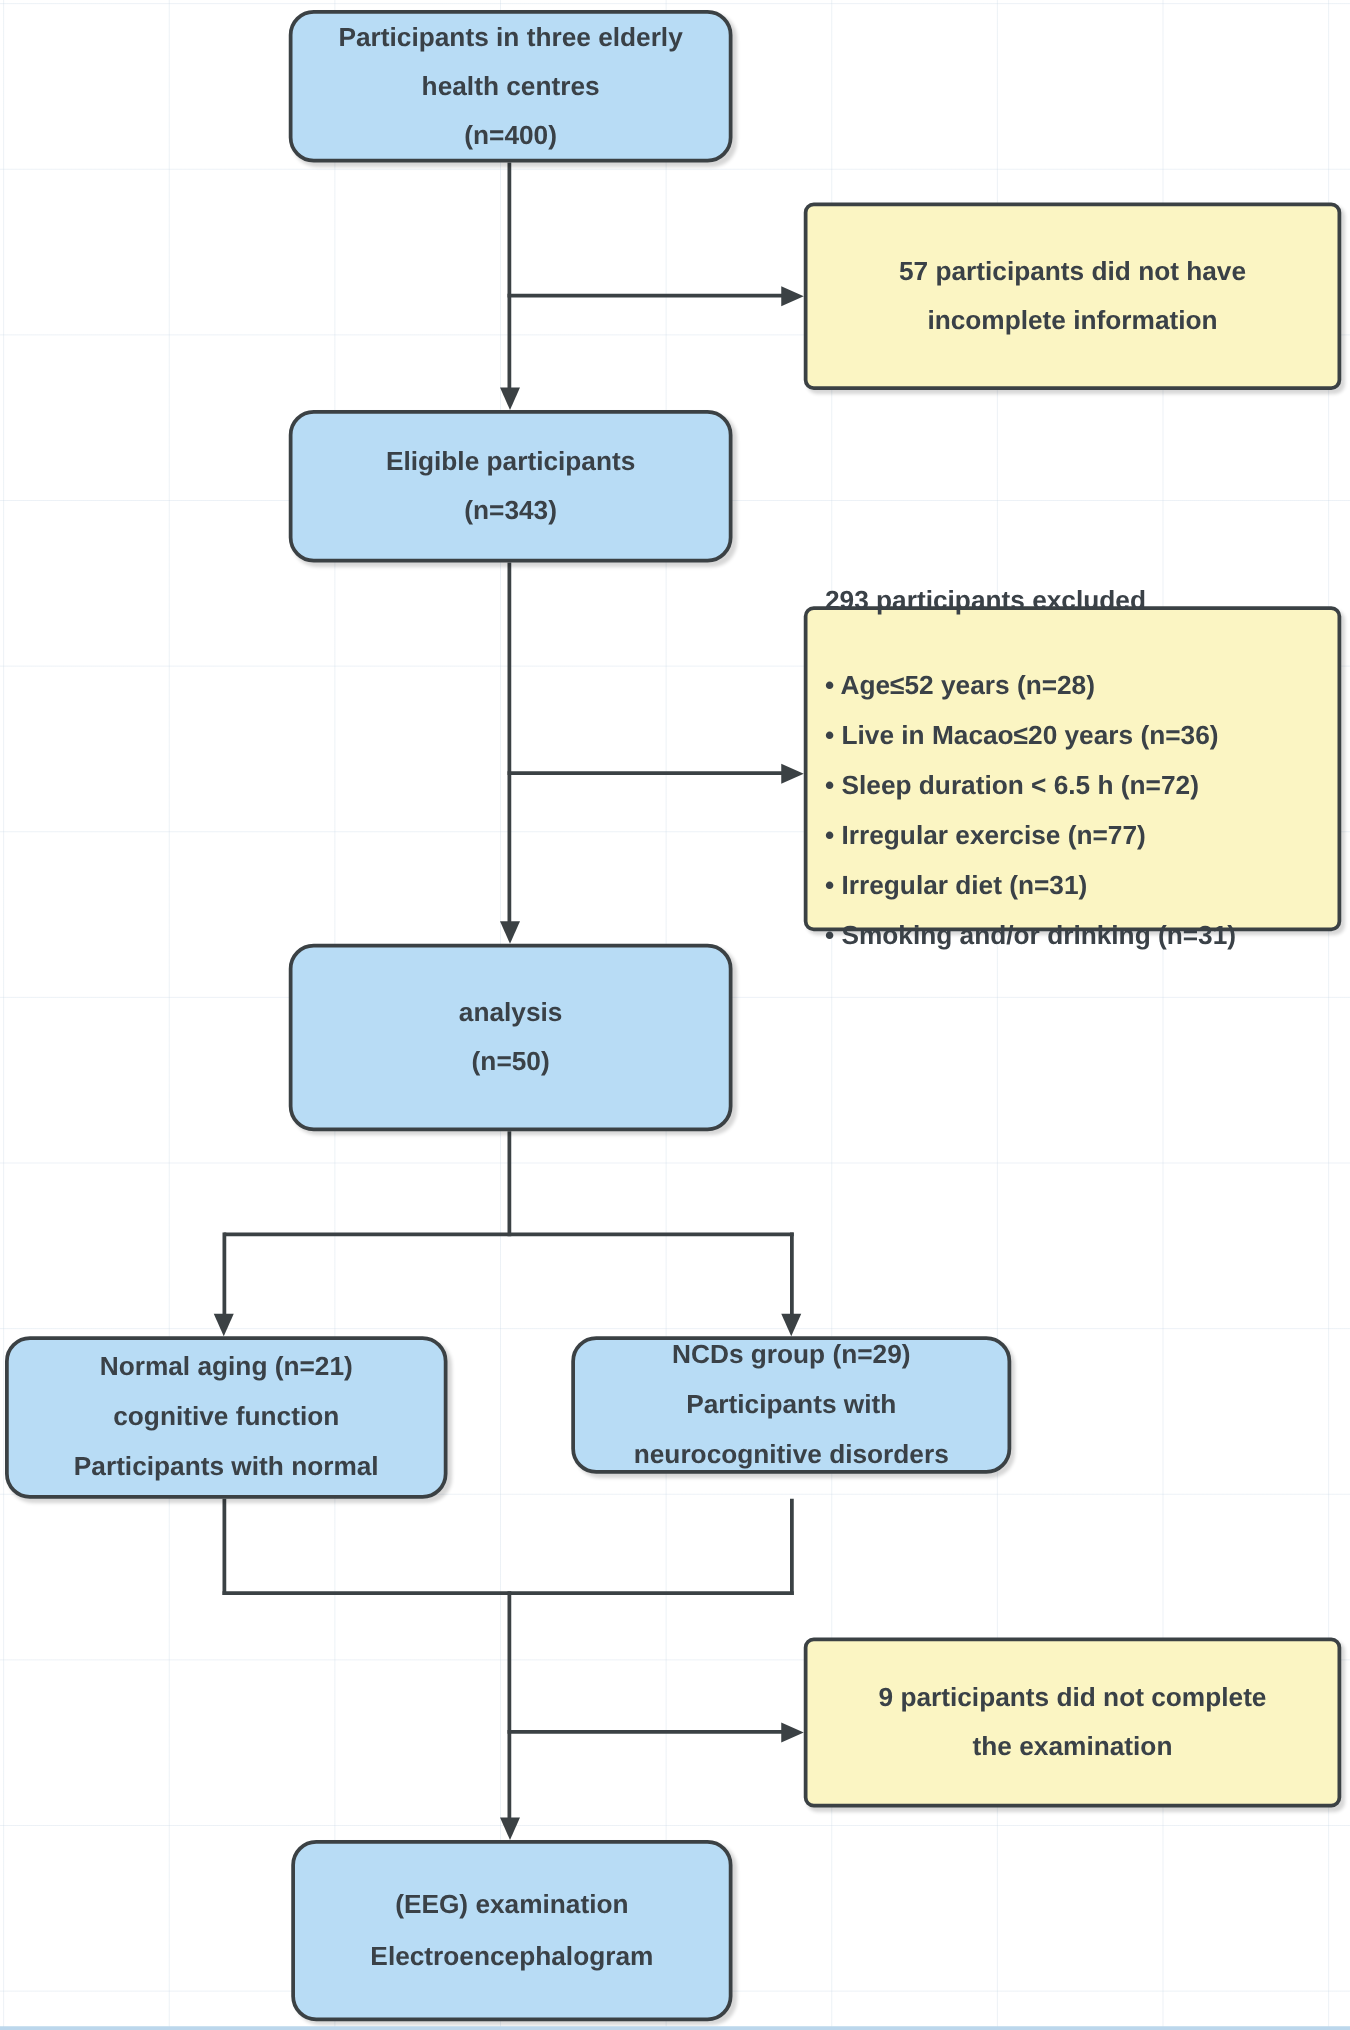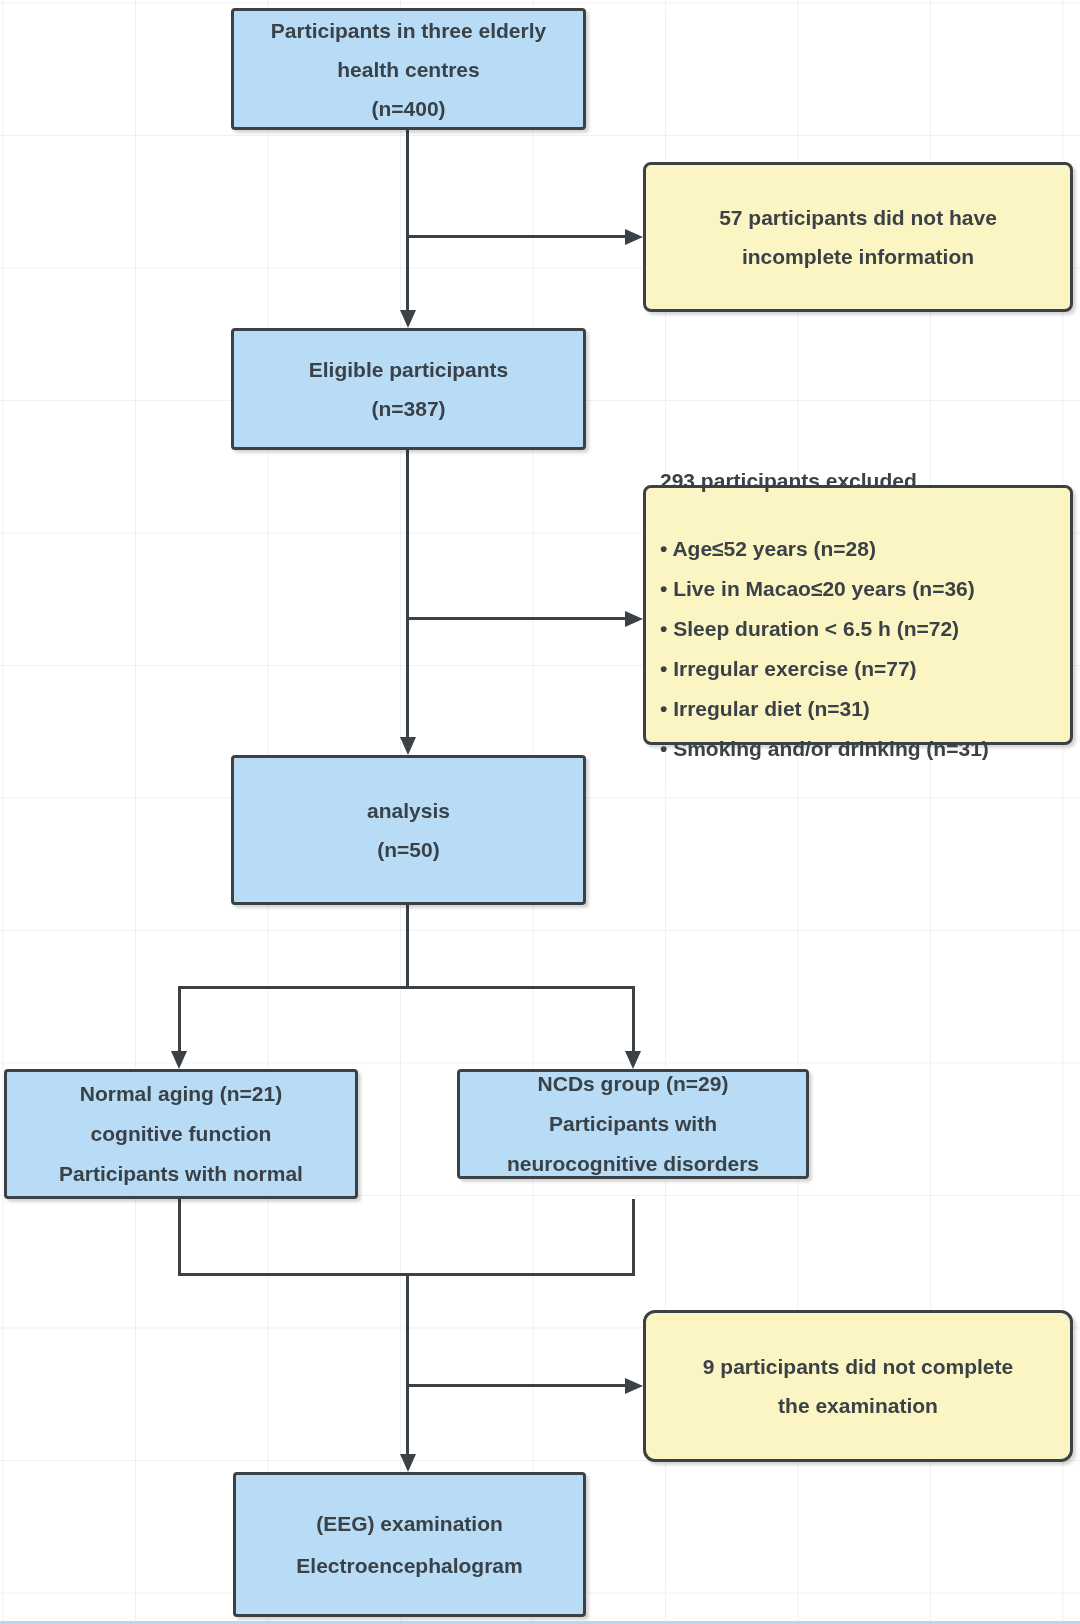--- a/index.html
+++ b/index.html
@@ -15,21 +15,21 @@
     background-position: 2.5px 2.5px;
     overflow: hidden;
     font-family: "Liberation Sans", "DejaVu Sans", sans-serif;
   }
 
   
   .box {
     position: absolute;
     box-sizing: border-box;
     border: 3px solid #3b4144;
-    border-radius: 4px;
+    border-radius: 20px;
     display: flex;
     flex-direction: column;
     justify-content: center;
     align-items: center;
     text-align: center;
     color: #3a4147;
     font-size: 21px;
     font-weight: 600;
     line-height: 39px;
     box-shadow: 3px 3px 3px rgba(0,0,0,0.16);
@@ -106,21 +106,21 @@
   <div class="ah ah-right" style="left:625px; top:1378px;"></div>
 
   <div class="box blue" style="left:231px; top:8px; width:355px; height:122px;">
     <div class="ln">Participants in three elderly</div>
     <div class="ln">health centres</div>
     <div class="ln">(n=400)</div>
   </div>
 
   <div class="box blue" style="left:231px; top:328px; width:355px; height:122px;">
     <div class="ln">Eligible participants</div>
-    <div class="ln">(n=387)</div>
+    <div class="ln">(n=343)</div>
   </div>
 
   <div class="box blue" style="left:231px; top:755px; width:355px; height:150px;">
     <div class="ln">analysis</div>
     <div class="ln">(n=50)</div>
   </div>
 
   <div class="box blue" style="left:4px; top:1069px; width:354px; height:130px; line-height:40px;">
     <div class="ln">Normal aging (n=21)</div>
     <div class="ln">cognitive function</div>
@@ -148,19 +148,19 @@
     <ul>
       <li class="ln">Age≤52 years (n=28)</li>
       <li class="ln">Live in Macao≤20 years (n=36)</li>
       <li class="ln">Sleep duration &lt; 6.5 h (n=72)</li>
       <li class="ln">Irregular exercise (n=77)</li>
       <li class="ln">Irregular diet (n=31)</li>
       <li class="ln">Smoking and/or drinking (n=31)</li>
     </ul>
   </div>
 
-  <div class="box yellow" style="left:643px; top:1310px; width:430px; height:152px;border-radius:12px;">
+  <div class="box yellow" style="left:643px; top:1310px; width:430px; height:136px;">
     <div class="ln">9 participants did not complete</div>
     <div class="ln">the examination</div>
   </div>
 
   <div id="bottom-edge"></div>
 </div>
 
 </body></html>

